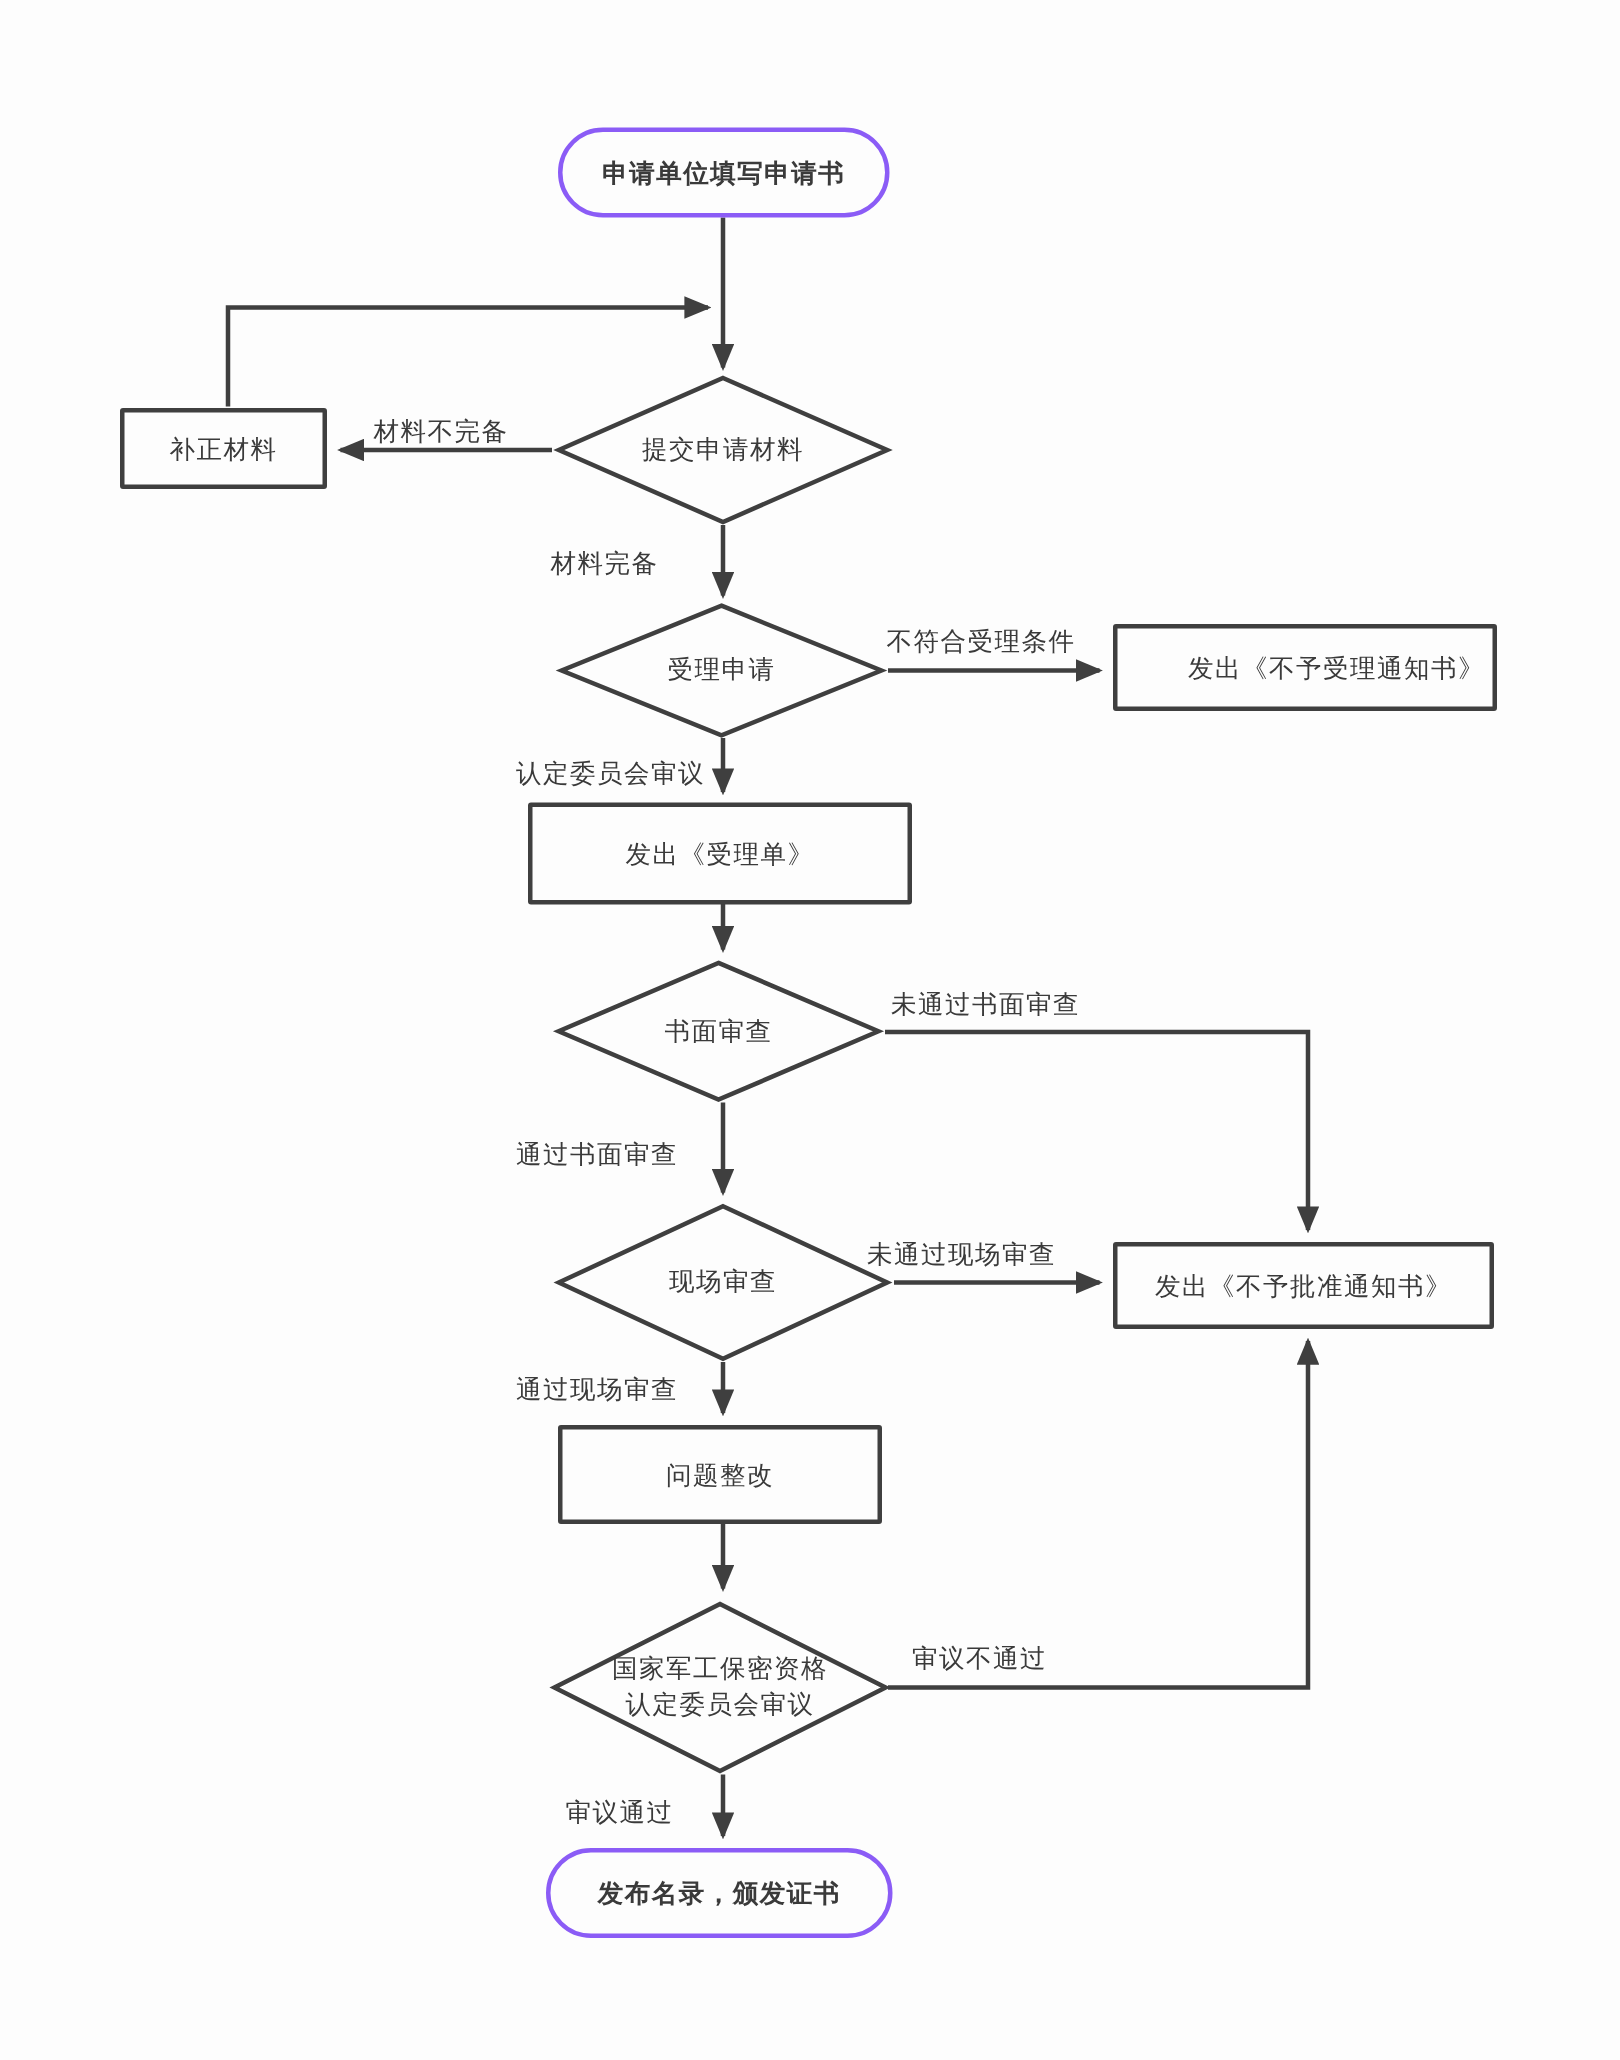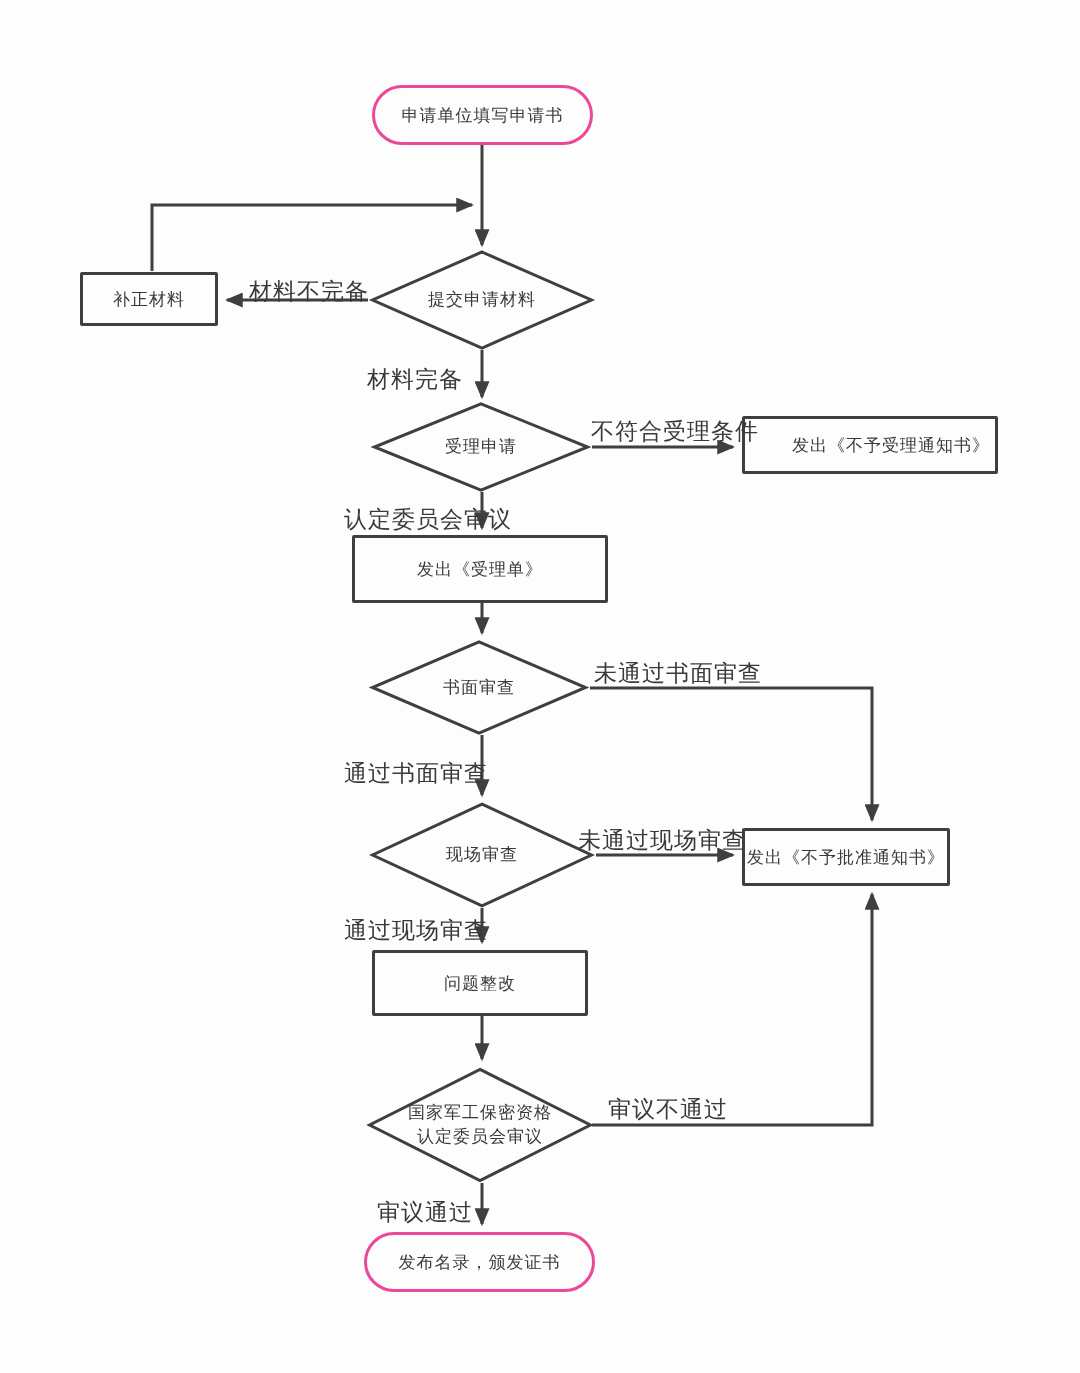--- a/index.html
+++ b/index.html
@@ -27,22 +27,23 @@
     display: flex;
     align-items: center;
     justify-content: center;
     text-align: center;
     font-size: 17px;
     letter-spacing: 1px;
     color: #3a3a3a;
     background: #fdfdfd;
   }
   .terminator {
-    border: 3px solid #ec4899;
+    border: 3px solid #8b5cf6;
     border-radius: 30px;
+    font-weight: bold;
   }
   .process {
     border: 3px solid #3f3f3f;
     border-radius: 2px;
   }
   .decision {
     background: transparent;
     border: none;
   }
   .decision svg {
@@ -50,21 +51,21 @@
     left: 0; top: 0;
     width: 100%; height: 100%;
   }
   .decision .dlabel {
     position: relative;
     z-index: 2;
     line-height: 24px;
   }
   .edge-label {
     position: absolute;
-    font-size: 23px;
+    font-size: 17px;
     letter-spacing: 1px;
     color: #3a3a3a;
     white-space: nowrap;
   }
 </style>
 </head>
 <body>
 
 <div class="canvas">
 
@@ -129,21 +130,21 @@
     <span class="dlabel">书面审查</span>
   </div>
 
   <div class="node decision" style="left:368px; top:802px; width:228px; height:106px;">
     <svg viewBox="0 0 100 100" preserveAspectRatio="none">
       <polygon points="50,2 98,50 50,98 2,50" fill="#fdfdfd" stroke="#3f3f3f" stroke-width="3" vector-effect="non-scaling-stroke"></polygon>
     </svg>
     <span class="dlabel">现场审查</span>
   </div>
 
-  <div class="node process" style="left:742px; top:828px; width:208px; height:58px;">
+  <div class="node process" style="left:742px; top:828px; width:254px; height:58px;">
     <span>发出《不予批准通知书》</span>
   </div>
 
   <div class="node process" style="left:372px; top:950px; width:216px; height:66px;">
     <span>问题整改</span>
   </div>
 
   <div class="node terminator" style="left:364px; top:1232px; width:231px; height:60px;">
     <span>发布名录，颁发证书</span>
   </div>

